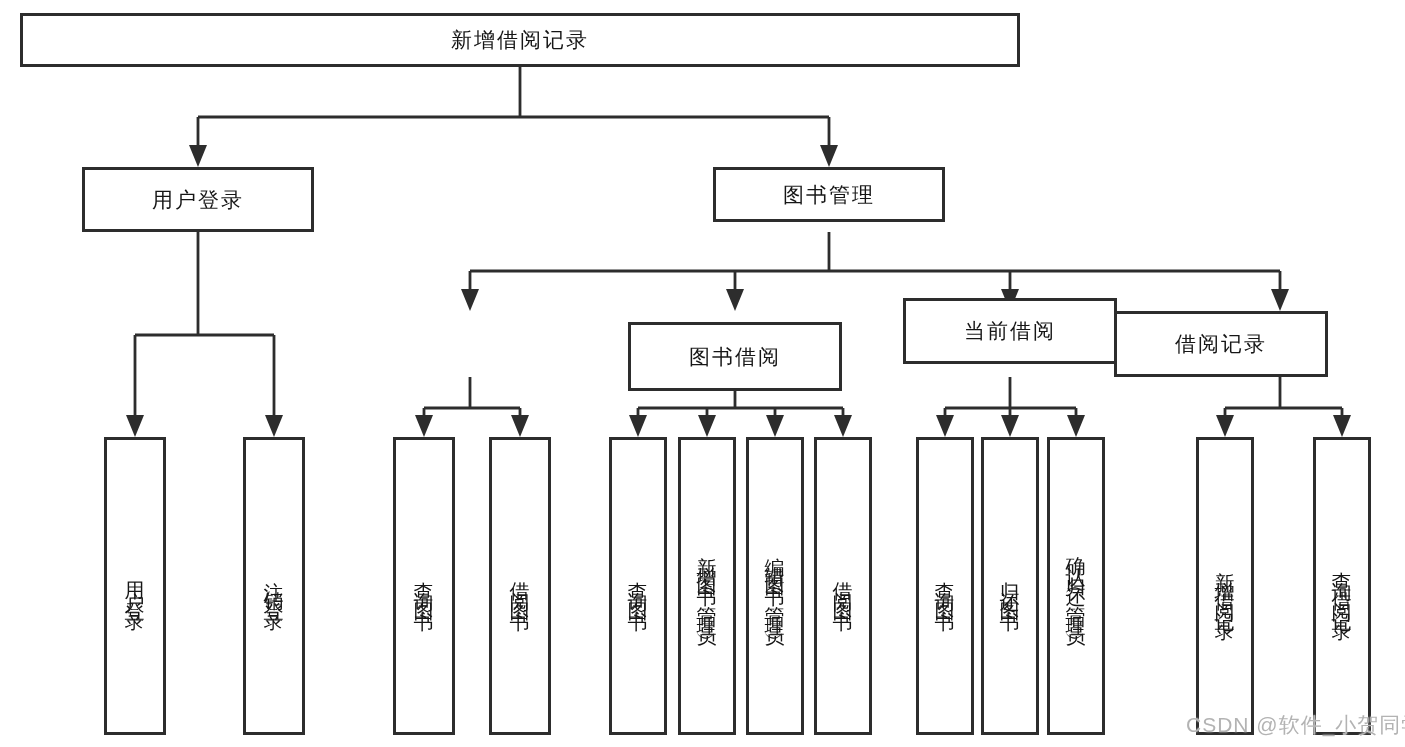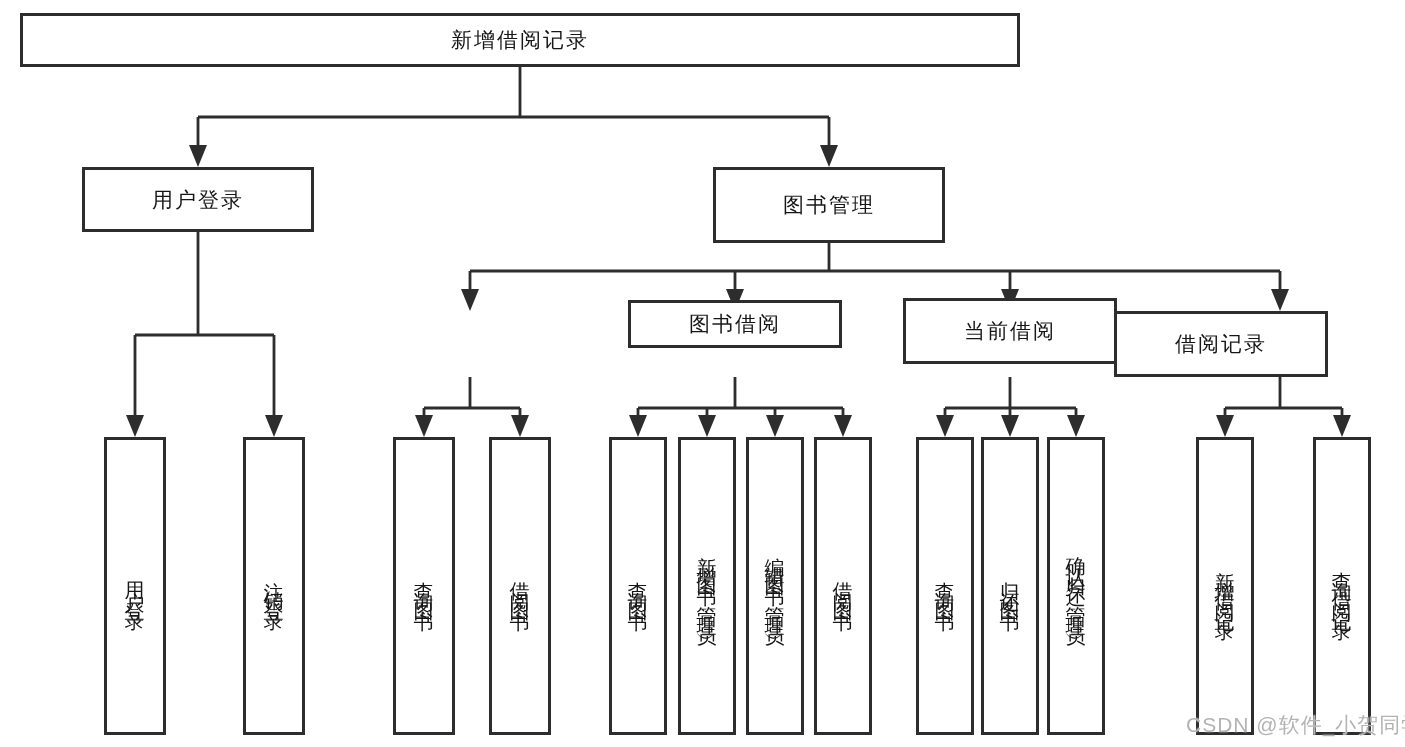--- a/index.html
+++ b/index.html
@@ -100,23 +100,23 @@
       <polygon points="1001,415 1019,415 1010,437"></polygon>
       <polygon points="1067,415 1085,415 1076,437"></polygon>
       <polygon points="1216,415 1234,415 1225,437"></polygon>
       <polygon points="1333,415 1351,415 1342,437"></polygon>
     </g>
   </svg>
 
   <div class="node" style="left:20px; top:13px; width:1000px; height:54px;">新增借阅记录</div>
 
   <div class="node" style="left:82px; top:167px; width:232px; height:65px;">用户登录</div>
-  <div class="node" style="left:713px; top:167px; width:232px; height:76px;">图书管理</div>
+  <div class="node" style="left:713px; top:167px; width:232px; height:55px;">图书管理</div>
 
-  <div class="node" style="left:628px; top:300px; width:214px; height:48px;">图书借阅</div>
+  <div class="node" style="left:628px; top:322px; width:214px; height:69px;">图书借阅</div>
   <div class="node" style="left:903px; top:298px; width:214px; height:66px;">当前借阅</div>
   <div class="node" style="left:1114px; top:311px; width:214px; height:66px;">借阅记录</div>
 
   <div class="node leaf" style="left:104px; top:437px; width:62px; height:298px;">
     <span class="vtext">用户登录</span>
   </div>
   <div class="node leaf" style="left:243px; top:437px; width:62px; height:298px;">
     <span class="vtext">注销登录</span>
   </div>
 

